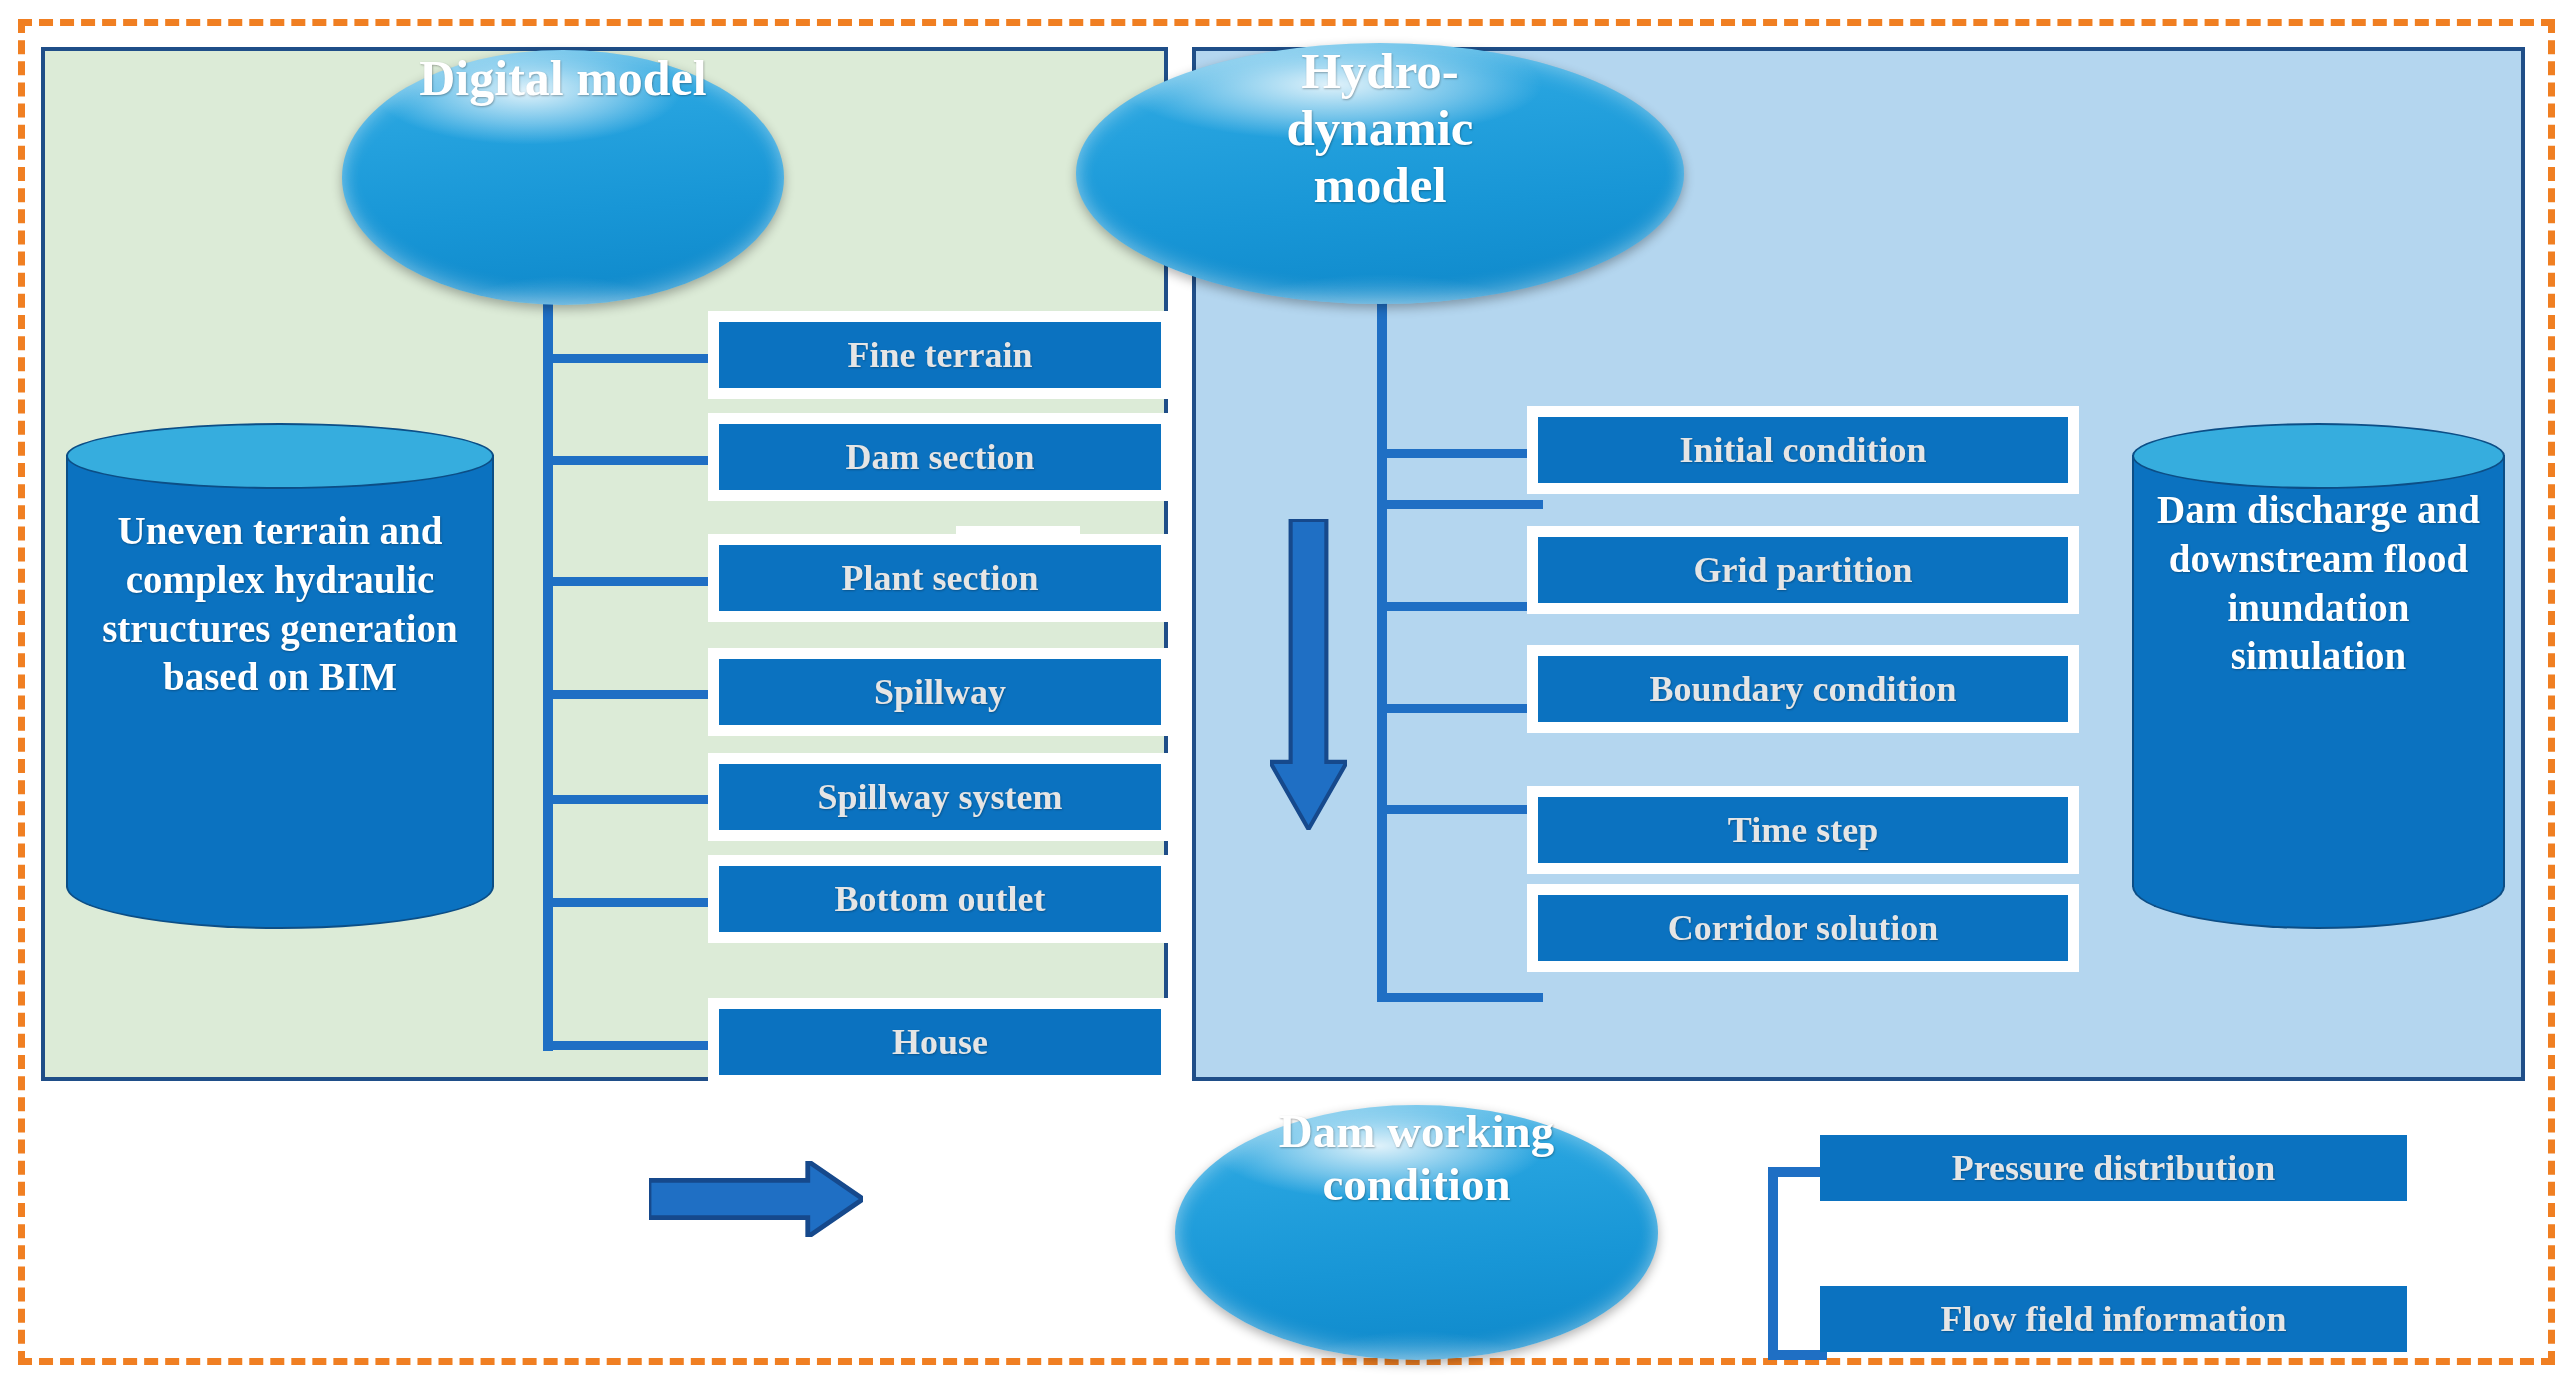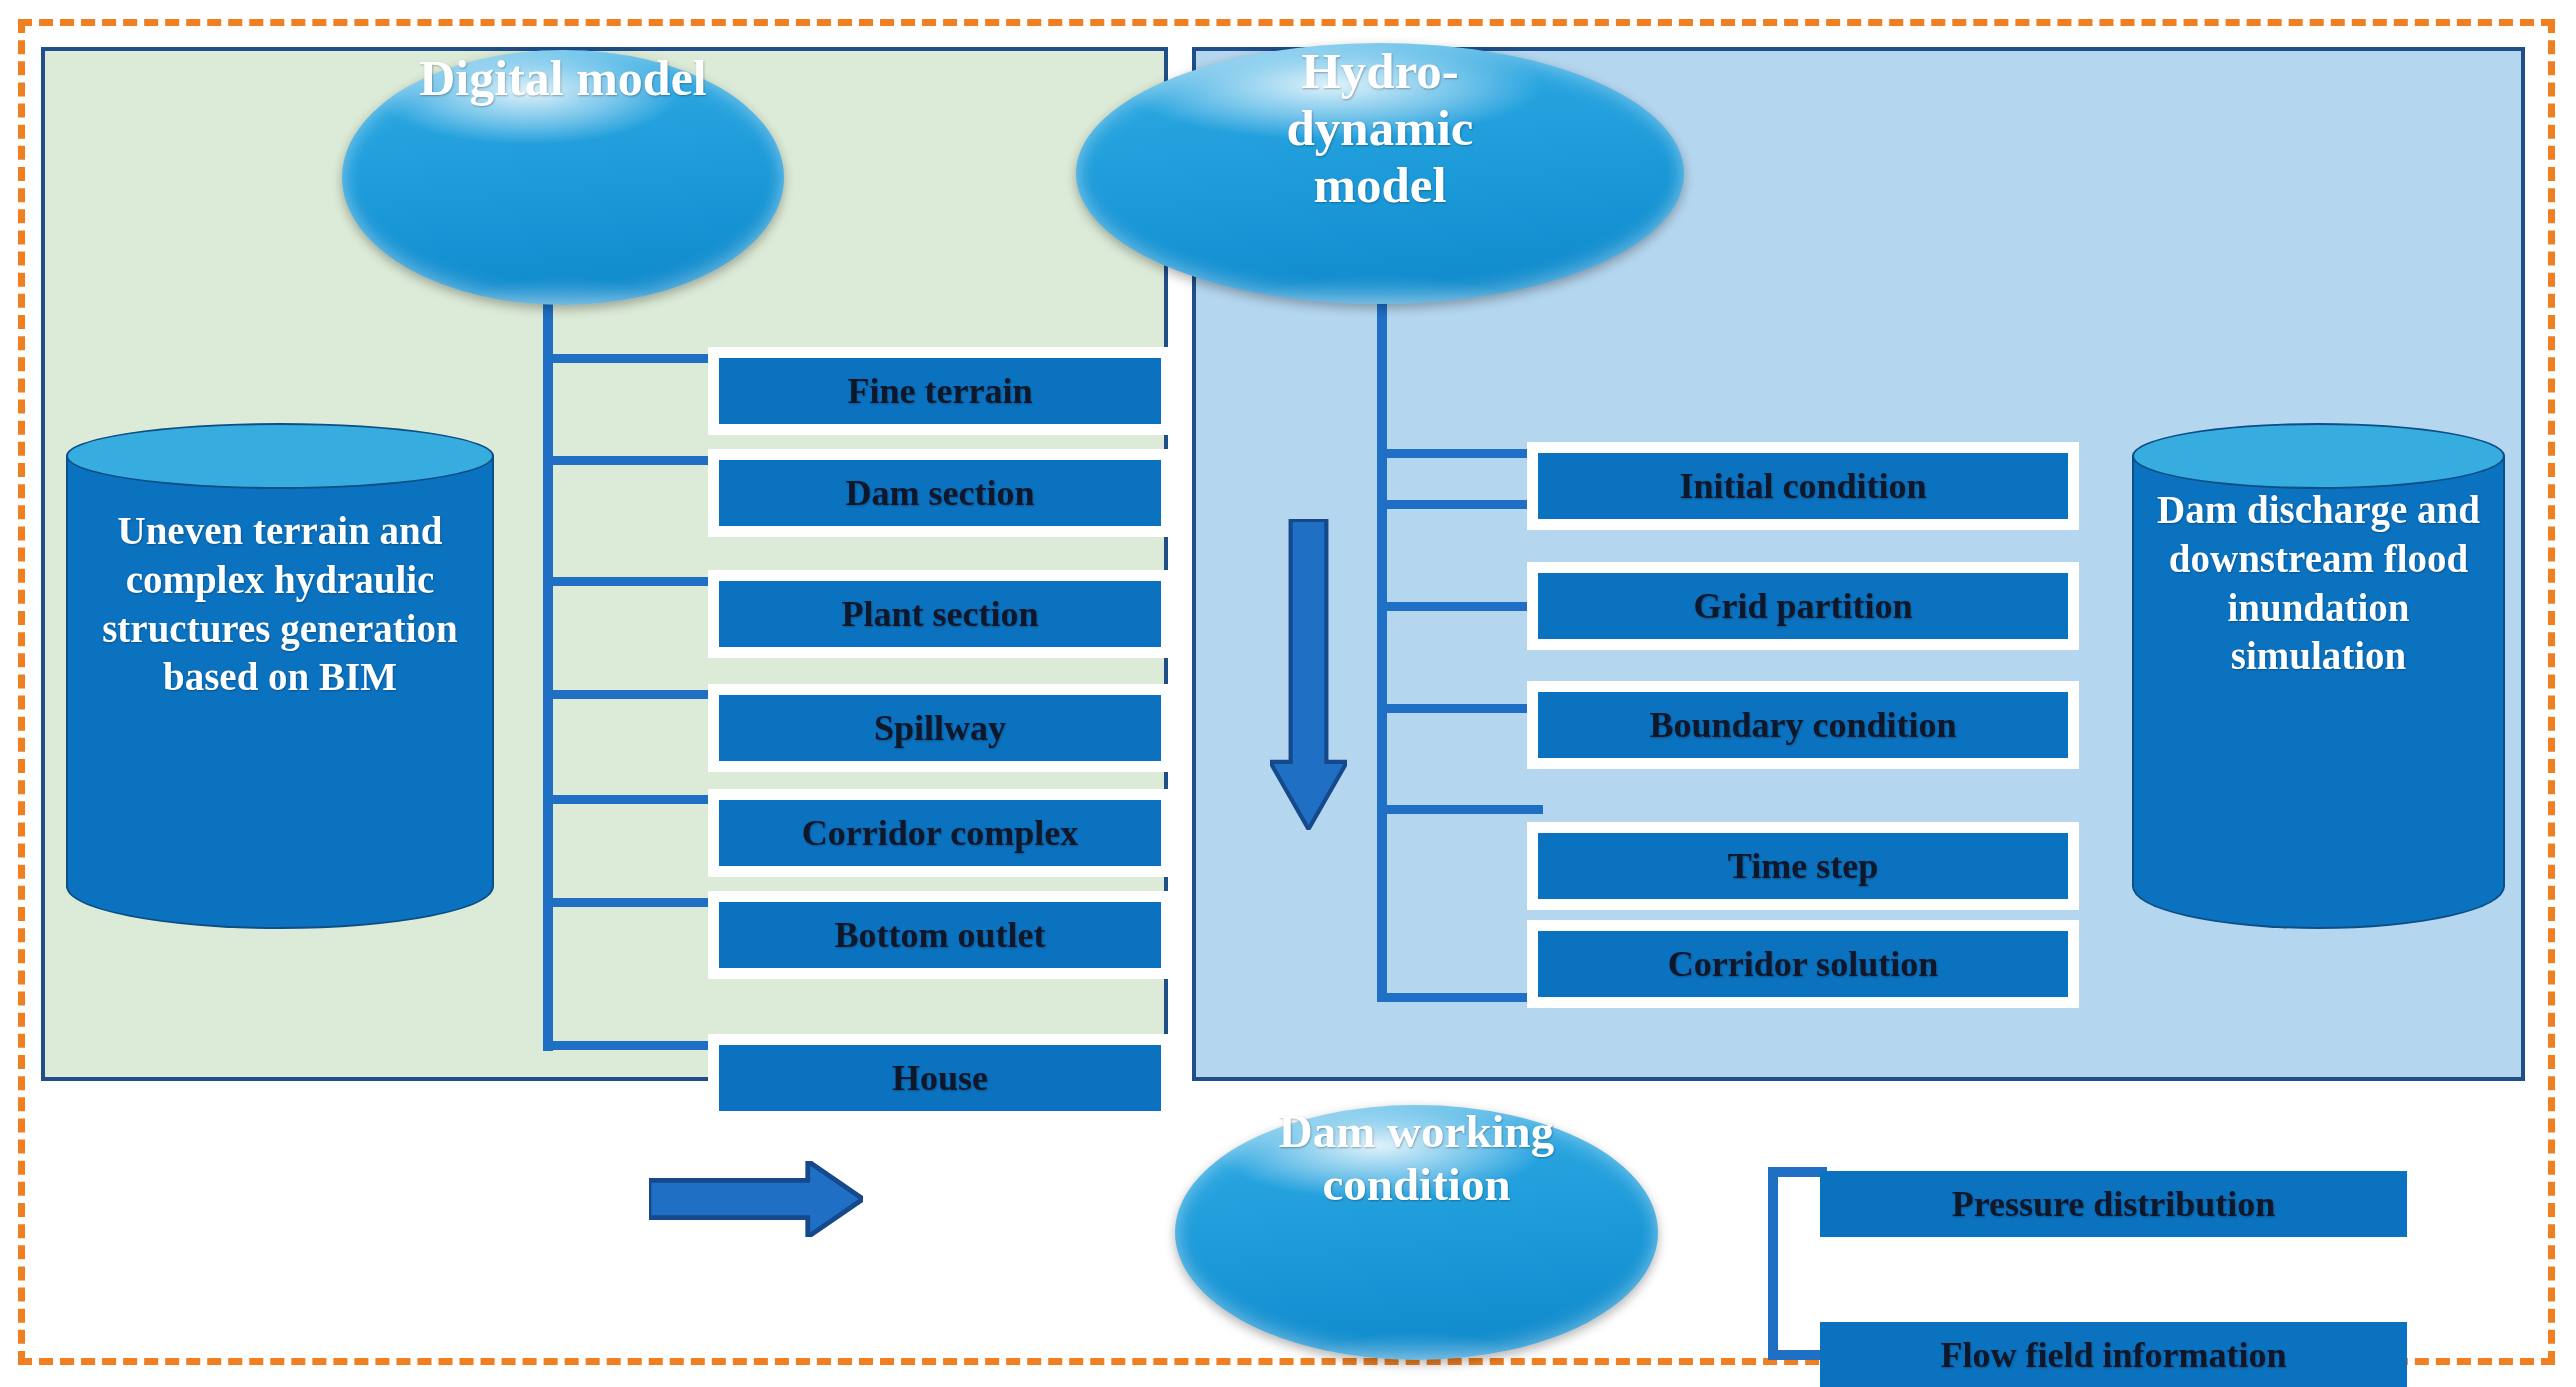--- a/index.html
+++ b/index.html
@@ -42,23 +42,23 @@
            background:#36ADDE;border:2.8px solid #0C4E86;border-radius:50%;box-sizing:border-box;}
   .cyl-text{position:absolute;left:6%;right:6%;top:16%;
             color:#ffffff;font-weight:bold;text-align:center;line-height:1.25;
             text-shadow:0.7px 1.4px 2.1px rgba(0,0,0,.28);}
   #cyl-terrain{left:66px;top:423px;width:428px;height:525px;}
   #cyl-terrain .cyl-text{font-size:39px;}
   #cyl-dam{left:2132px;top:423px;width:373px;height:525px;}
   #cyl-dam .cyl-text{font-size:39px;top:12%;}
 
   
-  .box{position:absolute;background:#0B72C0;color:#0f172a;font-weight:bold;
+  .box{position:absolute;background:#0B72C0;color:#e5e5e5;font-weight:bold;
        display:flex;align-items:center;justify-content:center;text-align:right;
-       box-shadow:0 0 0 11px #ffffff;text-shadow:0.7px 1.4px 2.1px rgba(0,0,0,.28);margin-top:36px;}
+       box-shadow:0 0 0 11px #ffffff;text-shadow:0.7px 1.4px 2.1px rgba(0,0,0,.28);}
   .box-left{left:719px;width:442px;height:66px;font-size:36px;}
   .box-right{left:1538px;width:530px;height:66px;font-size:36px;}
   .box-bottom{left:1820px;width:587px;height:66px;font-size:36px;box-shadow:none;}
 
   
   .line{position:absolute;background:#1F6FC4;}
 
   
   #arrow-down{position:absolute;left:1270px;top:519px;width:77px;height:311px;}
   #arrow-right{position:absolute;left:649px;top:1161px;width:214px;height:76px;}
@@ -90,21 +90,21 @@
 
 <div class="ellipse" id="ellipse-digital">
   <span>Digital model</span>
 </div>
 
 <div class="box box-left" style="top:322px;">Fine  terrain</div>
 <div class="box box-left" style="top:424px;">Dam section</div>
 <div id="divider-bar"></div>
 <div class="box box-left" style="top:545px;">Plant section</div>
 <div class="box box-left" style="top:659px;">Spillway</div>
-<div class="box box-left" style="top:764px;">Corridor complex</div>
+<div class="box box-left" style="top:764px;">Spillway system</div>
 <div class="box box-left" style="top:866px;">Bottom outlet</div>
 <div class="box box-left" style="top:1009px;">House</div>
 
 <div class="panel" id="panel-hydro"></div>
 
 <div class="cylinder" id="cyl-dam">
   <div class="cyl-body"></div>
   <div class="cyl-top"></div>
   <div class="cyl-text">Dam discharge and downstream flood inundation simulation</div>
 </div>

